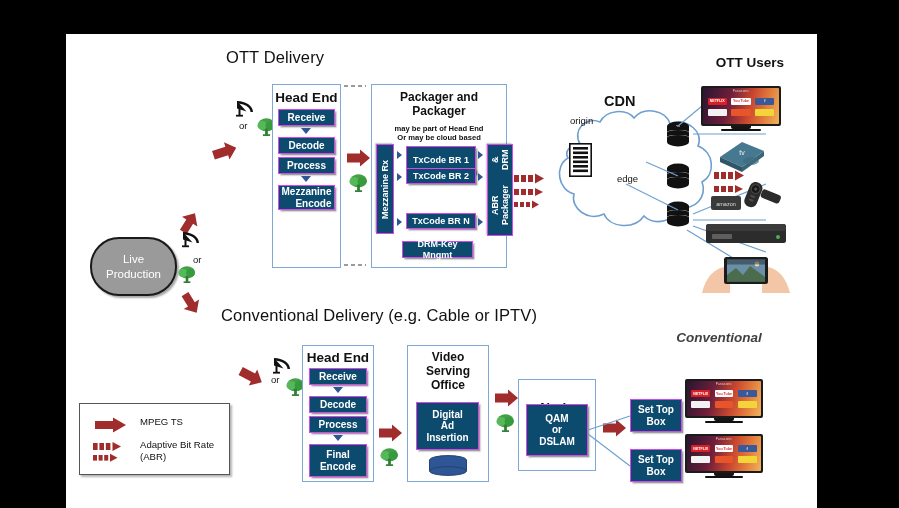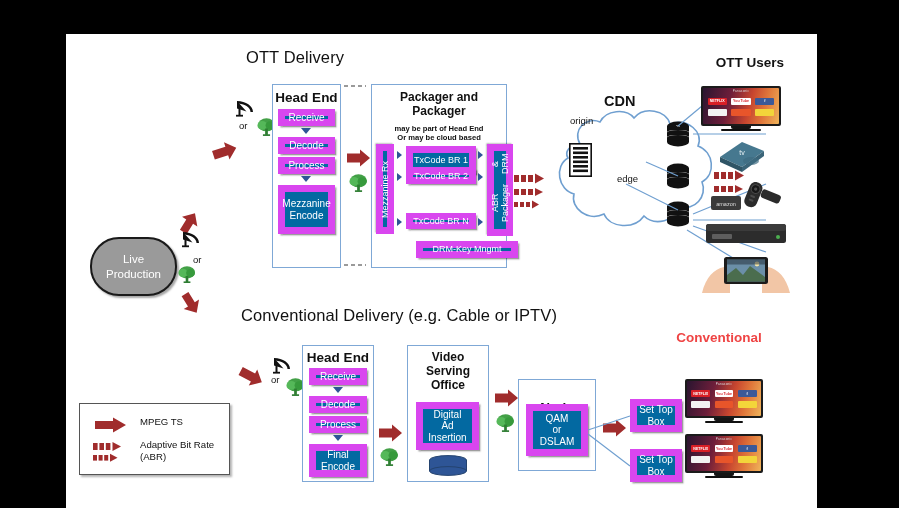--- a/index.html
+++ b/index.html
@@ -2,31 +2,31 @@
 <html><head>
 <meta charset="utf-8">
 <style>
   html,body{margin:0;padding:0;background:#000;}
   body{width:899px;height:508px;overflow:hidden;font-family:"Liberation Sans",sans-serif;}
   #canvas{position:relative;width:899px;height:508px;background:#000;}
   #slide{position:absolute;left:66px;top:34px;width:751px;height:474px;background:#ffffff;overflow:hidden;}
   .abs{position:absolute;}
 
   
-  .sect-title{font-size:16.5px;color:#111;letter-spacing:.1px;white-space:nowrap;margin-left:20px;}
+  .sect-title{font-size:16.5px;color:#111;letter-spacing:.1px;white-space:nowrap;}
   .grp-title{font-weight:bold;font-size:12px;color:#111;text-align:center;line-height:1.18;}
   .grp-sub{font-size:7.6px;font-weight:bold;color:#111;text-align:center;line-height:1.25;}
   .hdr-bold{font-weight:bold;font-size:13.5px;color:#111;text-align:center;line-height:1.18;white-space:nowrap;}
   .smalltxt{font-size:9.5px;color:#111;}
 
   
   .panel{border:1.3px solid #7fa8d6;background:#fff;box-sizing:border-box;}
 
   
-  .nbox{background:#0369a1;border:7px solid #d946ef;color:#fff;font-weight:normal;
+  .nbox{background:#0c4a6e;border:1px solid #d946ef;color:#fff;font-weight:bold;
         display:flex;align-items:center;justify-content:center;text-align:center;
         font-size:10px;line-height:1.12;box-sizing:border-box;
         box-shadow:1.5px 1.5px 1.6px rgba(0,0,0,.38);}
   .nbox.sm{font-size:9px;}
   .nbox.vert{writing-mode:vertical-rl;transform:rotate(180deg);}
 
   
   .tri{width:0;height:0;border-left:5px solid transparent;border-right:5px solid transparent;
        border-top:6px solid #2e5596;}
   .tri-r{width:0;height:0;border-top:4px solid transparent;border-bottom:4px solid transparent;
@@ -158,21 +158,21 @@
   </div>
 
   <div class="abs panel" style="left:206px;top:50px;width:69px;height:184px;"></div>
   <div class="abs hdr-bold" style="left:206px;top:56px;width:69px;">Head End</div>
 
   <div class="abs nbox" style="left:212px;top:75px;width:57px;height:17px;">Receive</div>
   <div class="abs tri" style="left:235px;top:94px;"></div>
   <div class="abs nbox" style="left:212px;top:103px;width:57px;height:17px;">Decode</div>
   <div class="abs nbox" style="left:212px;top:123px;width:57px;height:17px;">Process</div>
   <div class="abs tri" style="left:235px;top:142px;"></div>
-  <div class="abs nbox" style="left:212px;top:151px;width:57px;height:49px;">
+  <div class="abs nbox" style="left:212px;top:151px;width:57px;height:25px;text-align:right;">
     <div>
       <div>Mezzanine</div>
       <div>Encode</div>
     </div>
   </div>
 
   <svg class="lines" width="751" height="474">
     <line x1="278" y1="52" x2="300" y2="52" stroke="#9a9a9a" stroke-width="2" stroke-dasharray="4,3"></line>
     <line x1="278" y1="231" x2="300" y2="231" stroke="#9a9a9a" stroke-width="2" stroke-dasharray="4,3"></line>
   </svg>
@@ -216,21 +216,21 @@
   <div class="abs tri-r" style="left:412px;top:139px;"></div>
   <div class="abs tri-r" style="left:412px;top:184px;"></div>
 
   <div class="abs nbox vert sm" style="left:421px;top:110px;width:26px;height:92px;">
     <div style="display:flex;gap:1px;">
       <span>ABR Packager</span>
       <span>&amp; DRM</span>
     </div>
   </div>
 
-  <div class="abs nbox sm" style="left:350px;top:207px;width:102px;height:17px;">DRM-Key Mngmt</div>
+  <div class="abs nbox sm" style="left:336px;top:207px;width:71px;height:17px;">DRM-Key Mngmt</div>
 
   <div class="abr" style="left:448px;top:138px;">
     <svg width="50" height="42" viewBox="0 0 50 42">
       <g fill="#a02c2c">
         <rect x="0" y="3" width="5" height="7"></rect>
             <rect x="7" y="3" width="5" height="7"></rect>
             <rect x="14" y="3" width="5" height="7"></rect>
         <path d="M21 1.5 L30 6.5 L21 11.5 Z"></path>
         <rect x="0" y="17" width="5" height="6"></rect>
             <rect x="7" y="17" width="5" height="6"></rect>
@@ -547,21 +547,21 @@
       <div>Box</div>
     </div>
   </div>
   <div class="abs nbox" style="left:564px;top:415px;width:52px;height:33px;">
     <div>
       <div>Set Top</div>
       <div>Box</div>
     </div>
   </div>
 
-  <div class="abs" style="left:578px;top:296px;width:150px;text-align:center;font-size:13.5px;font-weight:bold;color:#ef4444;line-height:1.2;">
+  <div class="abs" style="left:578px;top:296px;width:150px;text-align:center;font-size:13.5px;font-weight:bold;color:#404040;line-height:1.2;font-style:italic;">
     <div>Conventional</div>
   </div>
 
   <div class="tv" style="left:619px;top:345px;width:78px;height:46px;">
     <div class="bezel" style="height:39px;">
       <div class="scr">
         <div class="brand">Panasonic</div>
         <div class="row1">
           <div class="tile" style="background:#d81f26;">NETFLIX</div>
           <div class="tile" style="background:#ffffff;color:#d81f26;">You Tube</div>

